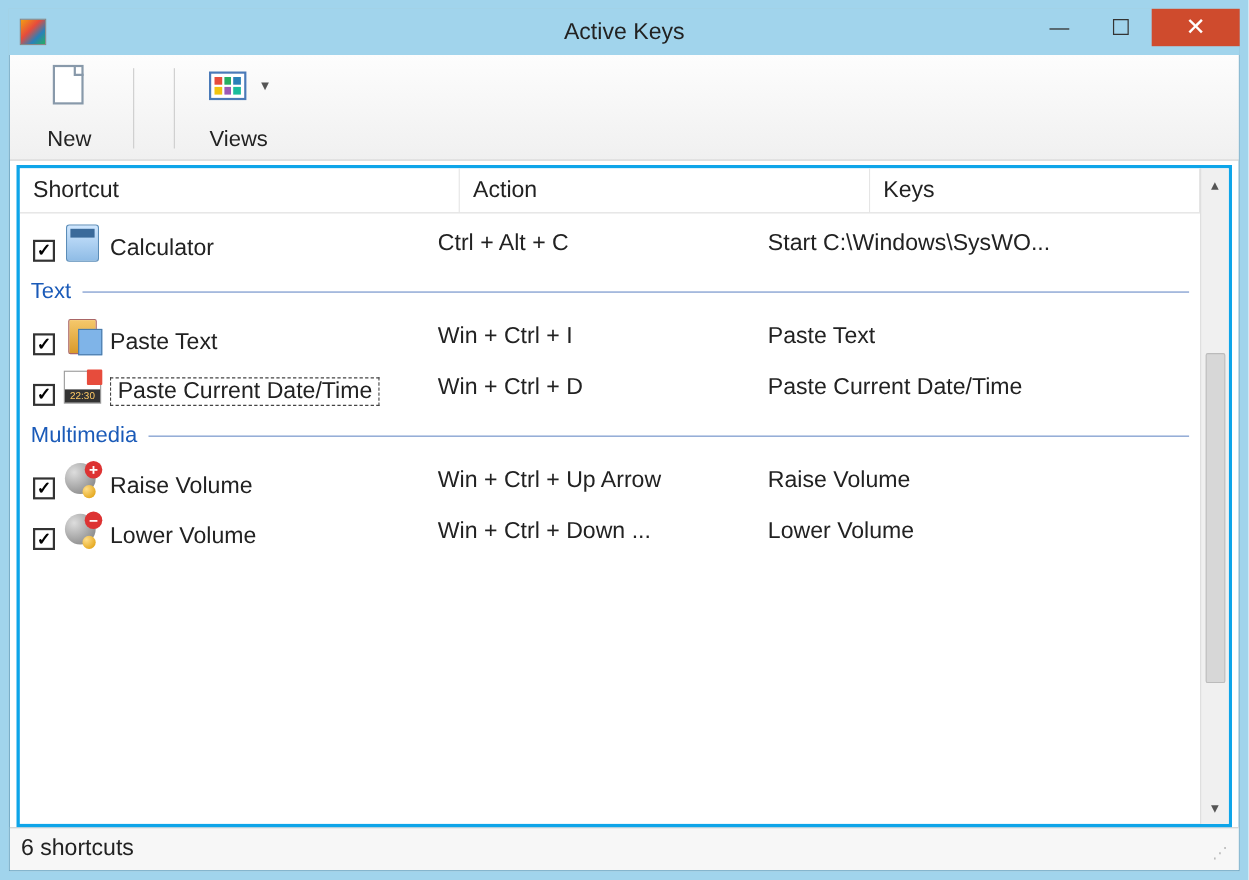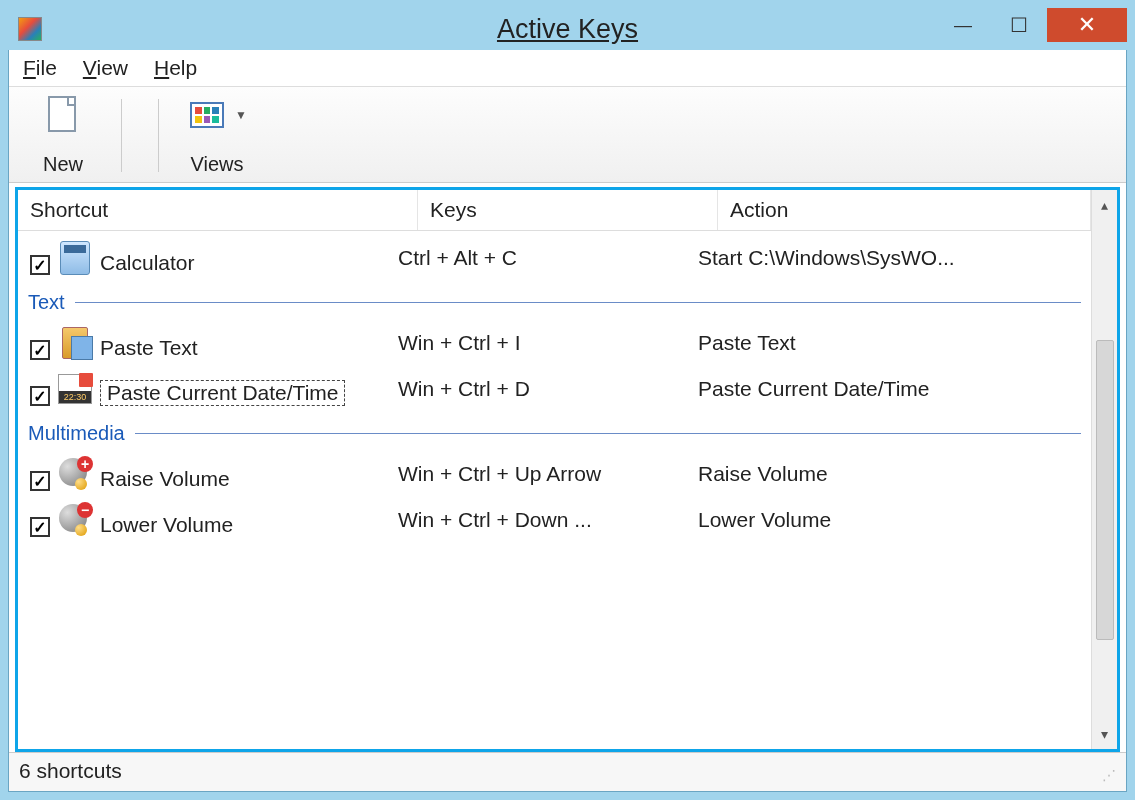--- a/index.html
+++ b/index.html
@@ -30,23 +30,22 @@
 .titlebar-icon {
   width: 24px; height: 24px;
   margin-left: 10px;
   background: linear-gradient(135deg,#f39c12,#e74c3c 40%,#2980b9 70%,#27ae60);
   border: 1px solid #888;
 }
 .titlebar-title {
   position: absolute;
   left: 50%;
   transform: translateX(-50%);
-  font-size: 27px;
+  font-size: 21px;
   color: #222;
-  text-decoration: underline;
 }
 .titlebar-btns { position:absolute; right:0; top:0; display:flex; height:34px; }
 .tb-btn { width:56px; display:flex; align-items:center; justify-content:center; font-size:18px; color:#333; }
 .tb-btn.close { background:#cf4b2d; color:#fff; width:80px; font-size:22px; }
 .tb-btn.max { font-size:20px; }
 .menubar {
   background:#fff;
   border-bottom:1px solid #ddd;
   padding: 6px 14px;
   display:flex; gap:26px;
@@ -147,25 +146,20 @@
   <div class="titlebar">
     <div class="titlebar-icon"></div>
     <div class="titlebar-title">Active Keys</div>
     <div class="titlebar-btns">
       <div class="tb-btn">—</div>
       <div class="tb-btn max">☐</div>
       <div class="tb-btn close">✕</div>
     </div>
   </div>
 
-  <div class="menubar">
-    <div class="menu-item"><span class="ul">F</span><span>ile</span></div>
-    <div class="menu-item"><span class="ul">V</span><span>iew</span></div>
-    <div class="menu-item"><span class="ul">H</span><span>elp</span></div>
-  </div>
 
   <div class="toolbar">
     <div class="tool-group">
       <div class="tool-btn">
         <div class="icon">
           <svg width="34" height="40" viewBox="0 0 34 40">
               <rect x="3" y="2" width="26" height="34" fill="#fff" stroke="#89a" stroke-width="2"></rect>
               <path d="M22 2 L22 10 L30 10" fill="none" stroke="#89a" stroke-width="2"></path>
             </svg>
         </div>
@@ -191,22 +185,22 @@
         </div>
         <div class="label">Views</div>
       </div>
     </div>
   </div>
 
   <div class="content-area">
     <div class="list-view">
       <div class="column-headers">
         <div class="col-h col-shortcut">Shortcut</div>
+        <div class="col-h col-action">Action</div>
         <div class="col-h col-keys">Keys</div>
-        <div class="col-h col-action">Action</div>
       </div>
       <div class="rows" id="rows">
           <div class="row">
             <div class="c-shortcut">
               <div class="cb"></div>
               <div class="item-icon">
                 <div class="ic-calc"></div>
               </div>
               <span>Calculator</span>
             </div>

